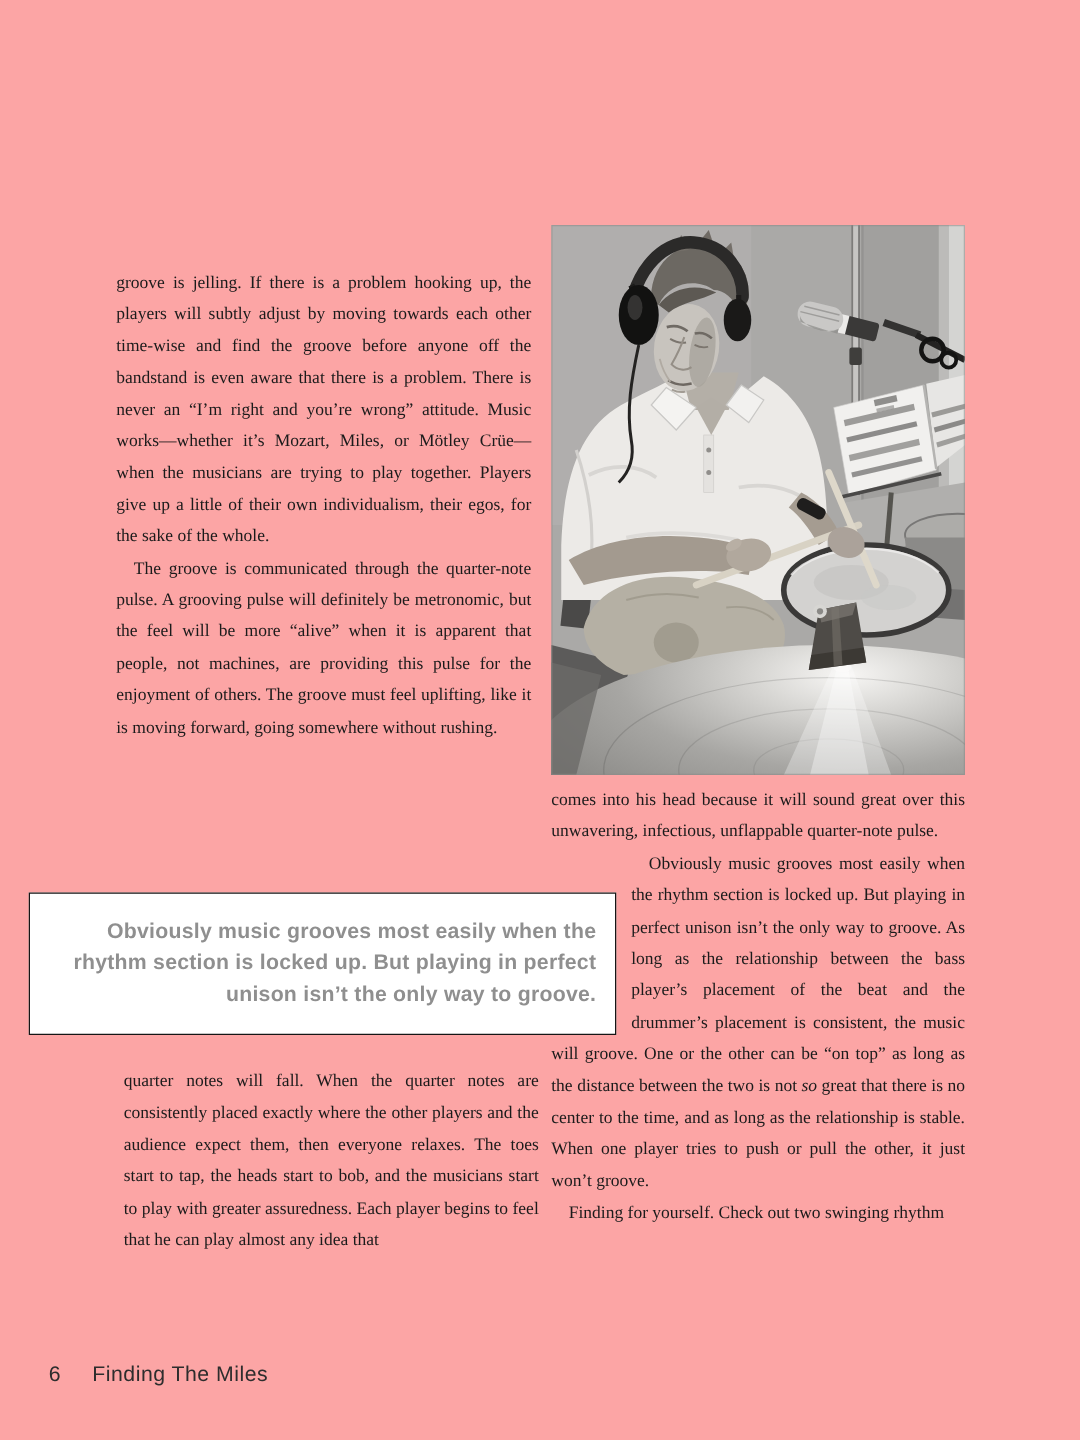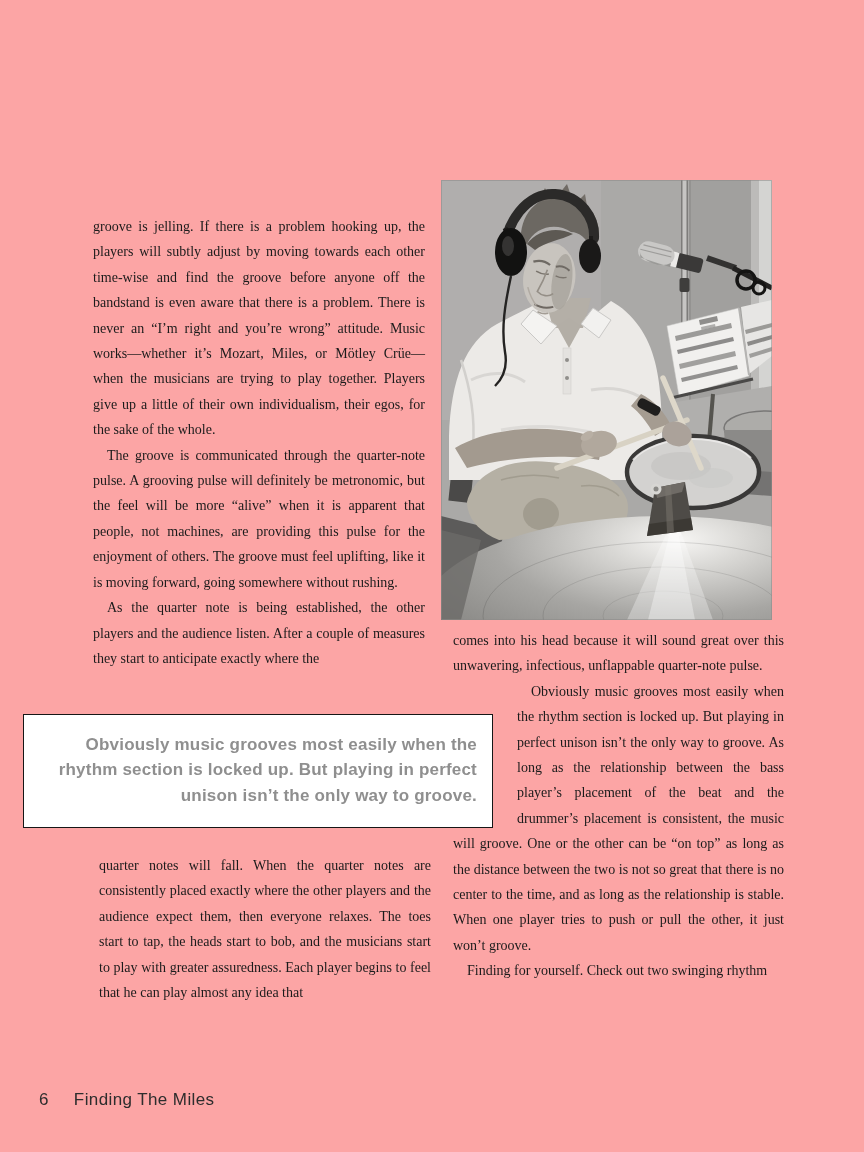--- a/index.html
+++ b/index.html
@@ -9,23 +9,23 @@
     font-family:"Liberation Serif","DejaVu Serif",serif;
     color:#1b1b1b;
   }
   
   .textblock{position:absolute;font-size:14px;line-height:25.4px;text-align:justify;
     -webkit-hyphens:auto;hyphens:auto;}
   .textblock p{margin:0;}
   .textblock p.indent{text-indent:14px;}
   #left-top{left:93px;top:214px;width:332px;}
   #left-bottom{left:99px;top:853px;width:332px;}
-  #right-col{left:453px;top:628px;width:331px;}
+  #right-col{left:441px;top:628px;width:331px;}
   .quote-intrusion{float:left;width:64px;height:143px;}
-  .ital{}
+  .ital{font-style:italic;}
   
   .photo-frame{position:absolute;left:441px;top:180px;width:331px;height:440px;}
   .photo-frame svg{display:block;}
   
   .pull-quote-box{
     position:absolute;left:23px;top:714px;width:470px;height:114px;
     box-sizing:border-box;border:1.5px solid #161616;background:#ffffff;
     padding:17px 15px 0 15px;z-index:5;
   }
   .pull-quote-text{
@@ -216,21 +216,20 @@
         <circle cx="215" cy="309" r="2.5" fill="#8a8986"></circle>
       </g>
 
       <rect x="0.5" y="0.5" width="330" height="439" fill="none" stroke="#8c8b89" opacity="0.55"></rect>
     </svg>
   </div>
 
   <div class="textblock" id="left-top">
     <p>groove is jelling. If there is a problem hooking up, the players will subtly adjust by moving towards each other time-wise and find the groove before anyone off the bandstand is even aware that there is a problem. There is never an “I’m right and you’re wrong” attitude. Music works—whether it’s Mozart, Miles, or Mötley Crüe—when the musicians are trying to play together. Players give up a little of their own individualism, their egos, for the sake of the whole.</p>
     <p class="indent">The groove is communicated through the quarter-note pulse. A grooving pulse will definitely be metronomic, but the feel will be more “alive” when it is apparent that people, not machines, are providing this pulse for the enjoyment of others. The groove must feel uplifting, like it is moving forward, going somewhere without rushing.</p>
-    <p class="indent">As the quarter note is being established, the other players and the audience listen. After a couple of measures they start to anticipate exactly where the</p>
   </div>
 
   <div class="pull-quote-box">
     <div class="pull-quote-text">Obviously music grooves most easily when the rhythm section is locked up. But playing in perfect unison isn’t the only way to groove.</div>
   </div>
 
   <div class="textblock" id="right-col">
     <p>comes into his head because it will sound great over this unwavering, infectious, unflappable quarter-note pulse.</p>
     <div class="quote-intrusion"></div>
     <p class="indent"><span>Obviously music grooves most easily when the rhythm section is locked up. But playing in perfect unison isn’t the only way to groove. As long as the relationship between the bass player’s placement of the beat and the drummer’s placement is consistent, the music will groove. One or the other can be “on top” as long as the distance between the two is not </span><span class="ital">so</span><span> great that there is no center to the time, and as long as the relationship is stable. When one player tries to push or pull the other, it just won’t groove.</span></p>

